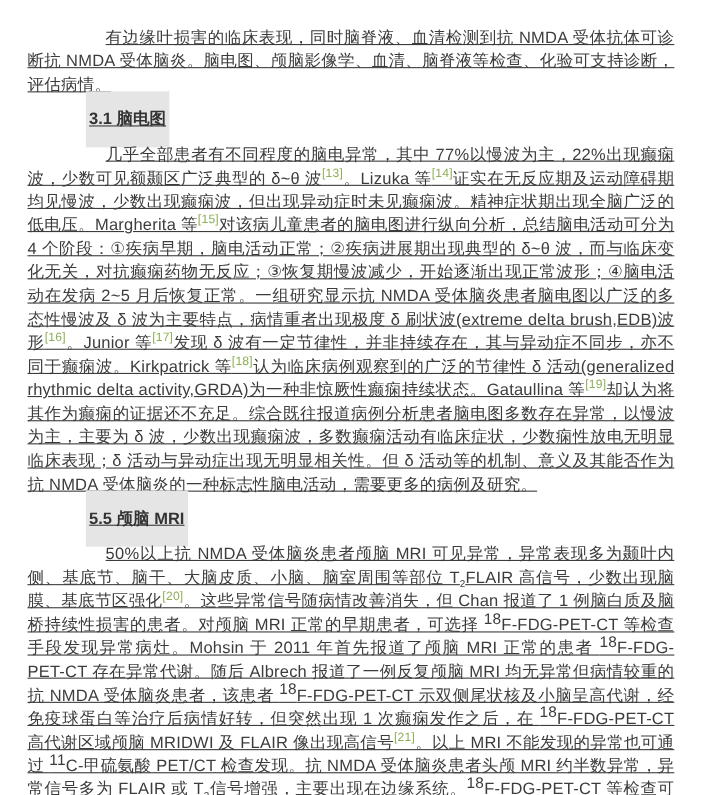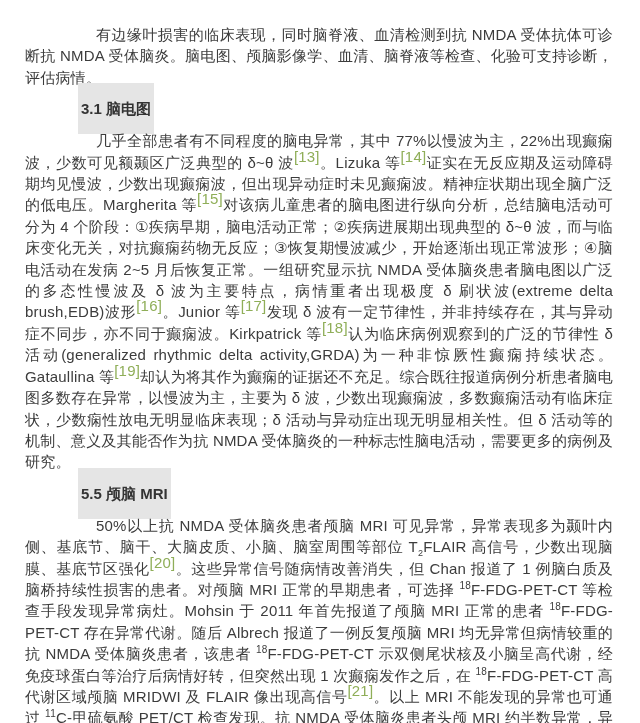--- a/index.html
+++ b/index.html
@@ -3,20 +3,21 @@
 <meta charset="utf-8">
 <style>
   html,body{margin:0;padding:0;background:#ffffff;}
   .page{
     position:relative;
     width:640px;height:723px;
     background:#ffffff;
     overflow:hidden;
     font-family:"Liberation Sans","DejaVu Sans",sans-serif;
     color:var(--text-color,#3c3c3c);
+    text-decoration:underline;
   }
   .content{
     padding:24px 27px 0 25px;
   }
   .para{
     margin:0;
     font-size:15px;
     line-height:21.4px;
     text-align:justify;
     text-indent:71px;
@@ -29,25 +30,25 @@
     font-weight:bold;
     line-height:19px;
     color:#333333;
   }
   .section-heading .hl{
     background:var(--highlight-color,#e5e5e5);
     padding:17px 3px;
   }
   sup.ref{
     color:var(--ref-color,#8fae58);
-    font-size:15px;
+    font-size:11px;
     line-height:0;
   }
   sup.iso{
-    font-size:10px;
+    font-size:14px;
     line-height:0;
   }
   sub.sb{
     font-size:9px;
     line-height:0;
   }
   .watermark{
     position:absolute;
     right:3px;
     bottom:7px;

